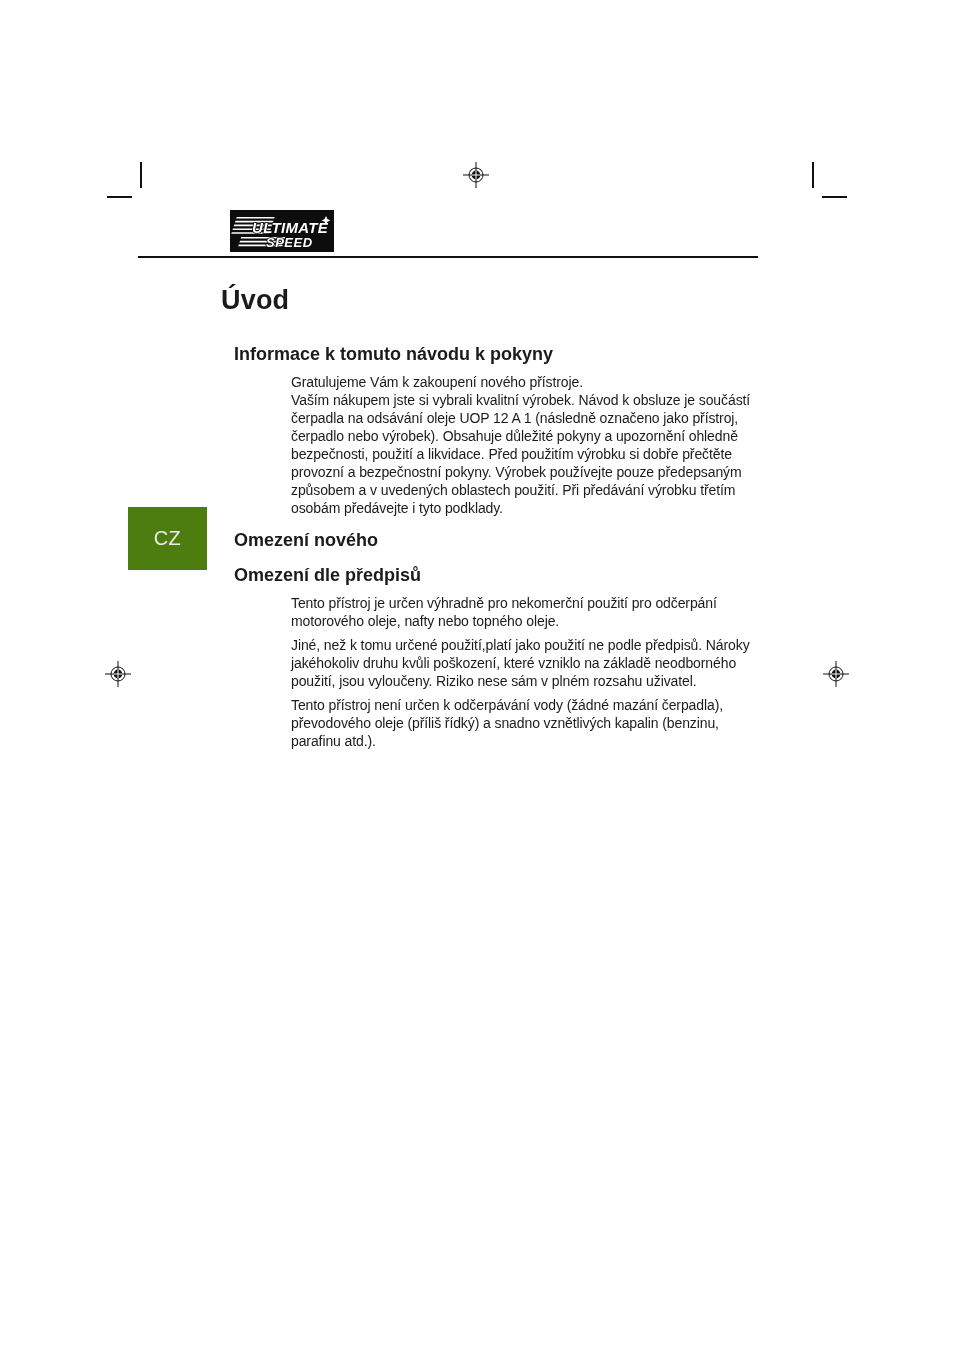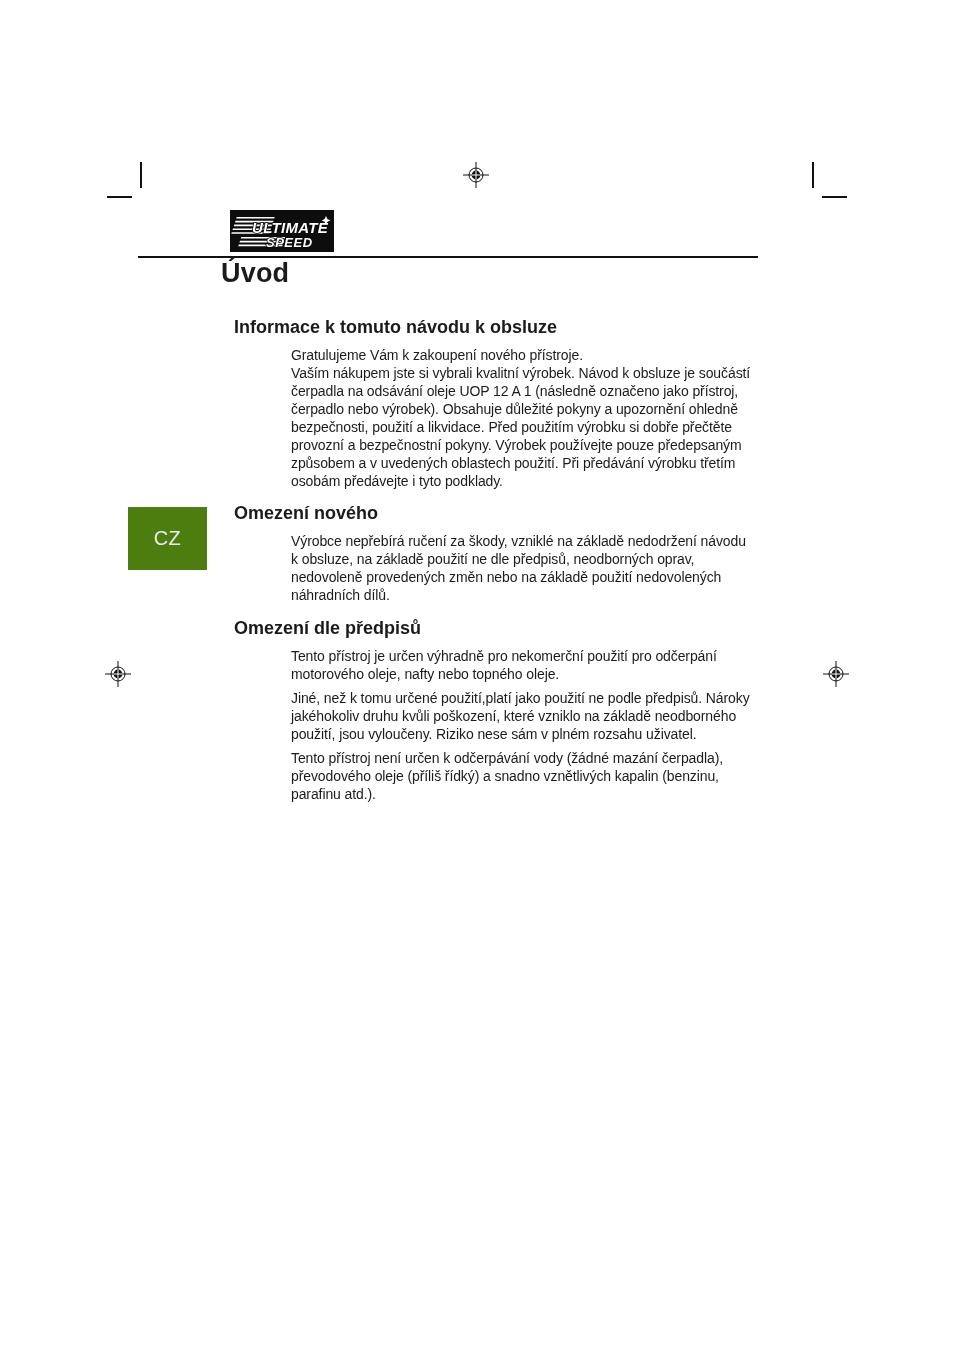--- a/index.html
+++ b/index.html
@@ -17,21 +17,21 @@
   
   .logo{position:absolute;left:230px;top:210px;width:104px;height:42px;}
   .logo text{font-family:"Liberation Sans",sans-serif;font-style:italic;font-weight:bold;
              fill:#ffffff;stroke:#0d0d0d;stroke-width:1.6px;paint-order:stroke;}
   .logo .l1{font-size:15px;letter-spacing:0.3px;}
   .logo .l2{font-size:13px;letter-spacing:0.5px;}
 
   .rule{position:absolute;left:138px;top:256px;width:620px;height:2px;background:#111;}
 
   
-  .content{position:absolute;left:221px;top:256px;width:545px;}
+  .content{position:absolute;left:221px;top:283px;width:545px;}
   .content h1{margin:0;font-size:27px;line-height:34px;font-weight:700;letter-spacing:0.2px;}
   .content h2{margin:0 0 8px 13px;font-size:18px;line-height:22px;font-weight:700;}
   .content p{margin:0 0 0 70px;width:462px;font-size:14px;line-height:18px;
              white-space:pre-line;letter-spacing:-0.1px;}
   .content p + p{margin-top:6px;}
   section.s0{margin-top:26px;}
   section.s1{margin-top:10px;}
   section.s2{margin-top:12px;}
   section.s3{margin-top:13px;}
 
@@ -111,29 +111,28 @@
     <text class="l2" x="36" y="37">SPEED</text>
     <polygon points="96,6 97.4,9 100.4,10.4 97.4,11.8 96,14.8 94.6,11.8 91.6,10.4 94.6,9" fill="#ffffff"></polygon>
   </svg>
 
   <div class="rule"></div>
 
   <div class="content">
     <h1>Úvod</h1>
 
     <section class="s0">
-      <h2>Informace k tomuto návodu k obsluze</h2>
+      <h2>Informace k tomuto návodu k pokyny</h2>
       <p>Gratulujeme Vám k zakoupení nového přístroje.
 Vaším nákupem jste si vybrali kvalitní výrobek. Návod k obsluze je součástí čerpadla na odsávání oleje UOP 12 A 1 (následně označeno jako přístroj, čerpadlo nebo výrobek). Obsahuje důležité pokyny a upozornění ohledně bezpečnosti, použití a likvidace. Před použitím výrobku si dobře přečtěte provozní a bezpečnostní pokyny. Výrobek používejte pouze předepsaným způsobem a v uvedených oblastech použití. Při předávání výrobku třetím osobám předávejte i tyto podklady.</p>
     </section>
 
 
     <section class="s2">
       <h2>Omezení nového</h2>
-      <p>Výrobce nepřebírá ručení za škody, vzniklé na základě nedodržení návodu k obsluze, na základě použití ne dle předpisů, neodborných oprav, nedovoleně provedených změn nebo na základě použití nedovolených náhradních dílů.</p>
     </section>
 
     <section class="s3">
       <h2>Omezení dle předpisů</h2>
       <p>Tento přístroj je určen výhradně pro nekomerční použití pro odčerpání motorového oleje, nafty nebo topného oleje.</p>
       <p>Jiné, než k tomu určené použití,platí jako použití ne podle předpisů. Nároky jakéhokoliv druhu kvůli poškození, které vzniklo na základě neodborného použití, jsou vyloučeny. Riziko nese sám v plném rozsahu uživatel.</p>
       <p>Tento přístroj není určen k odčerpávání vody (žádné mazání čerpadla), převodového oleje (příliš řídký) a snadno vznětlivých kapalin (benzinu, parafinu atd.).</p>
     </section>
   </div>
 

